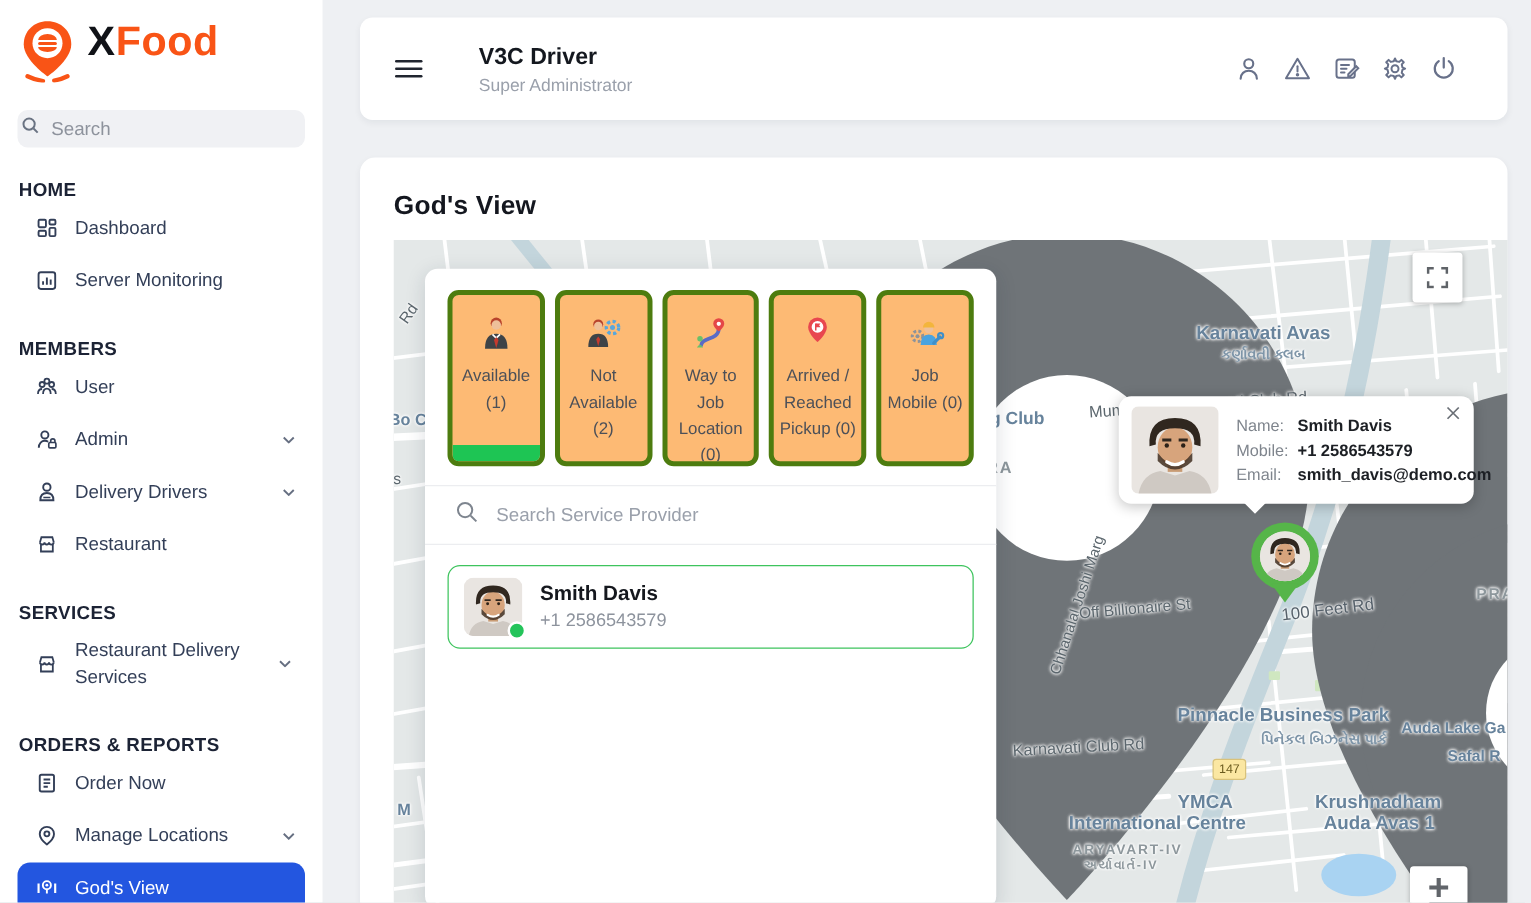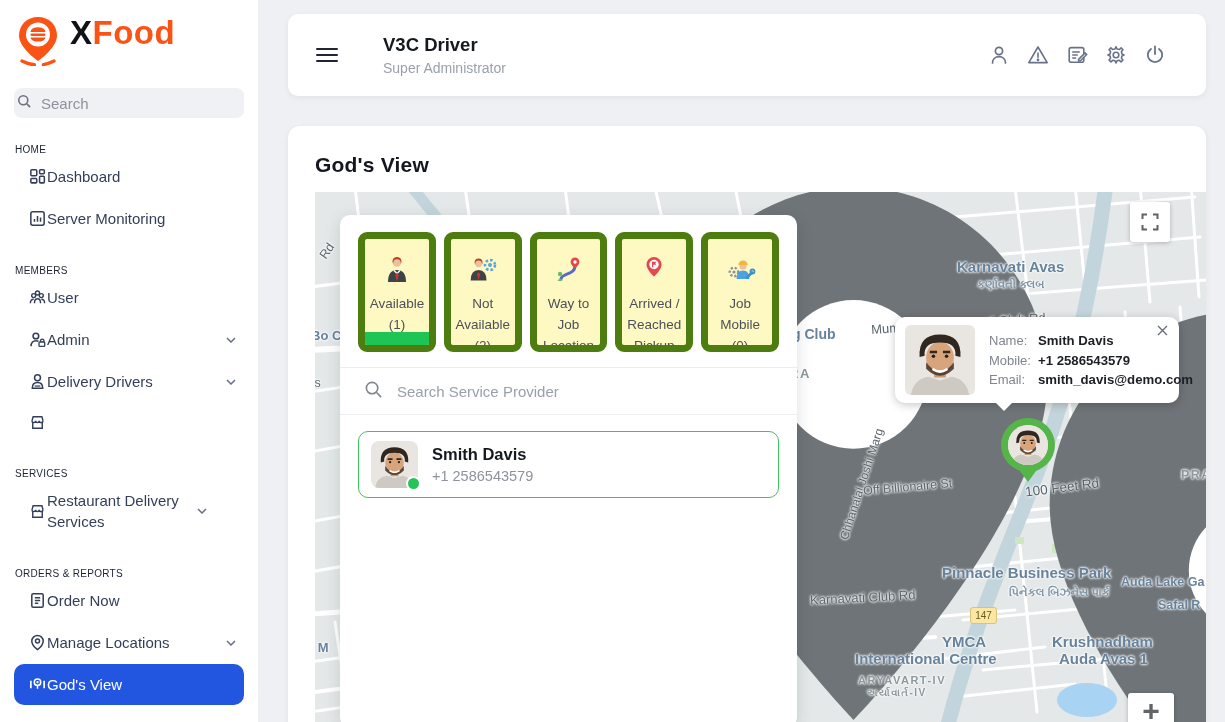--- a/index.html
+++ b/index.html
@@ -7,22 +7,22 @@
   body{font-family:"Liberation Sans",sans-serif;background:#eef0f3;color:#2c3649;position:relative}
 
   
   .sidebar{position:absolute;left:0;top:0;width:258px;height:722px;background:#fff;z-index:40;padding:16px 14px 0}
   .logo-row{display:flex;align-items:flex-start;gap:10px;height:50px;padding-left:2px}
   .logo-text{font-size:33px;font-weight:800;letter-spacing:.5px;line-height:1}
   .logo-x{color:#101217}.logo-rest{color:#f95416}
   .side-search{display:flex;align-items:center;gap:9px;background:#f0f1f4;border-radius:8px;height:30px;padding:0 3px;margin-top:22px}
   .side-search input{border:0;background:transparent;outline:0;font:15px "Liberation Sans",sans-serif;color:#333;width:100%}
   .side-search input::placeholder{color:#8d929c}
-  .side-heading{font-size:10px;font-weight:normal;color:#1c2335;margin:26px 1px 0;letter-spacing:.3px}
-  .side-item{display:flex;align-items:center;padding:10px 8px 10px 14px;margin-top:1px;border-radius:10px;cursor:pointer;color:#333f58;font-size:15px}
+  .side-heading{font-size:15px;font-weight:bold;color:#1c2335;margin:26px 1px 0;letter-spacing:.3px}
+  .side-item{display:flex;align-items:center;gap:13px;padding:10px 8px 10px 14px;margin-top:1px;border-radius:10px;cursor:pointer;color:#333f58;font-size:15px}
   .side-item:first-of-type{margin-top:4px}
   .side-item .lbl{flex:1;line-height:1.4}
   .side-item svg{flex:none}
   .side-item.active{background:#2356e0;color:#fff}
   .chev{flex:none;opacity:.75}
 
   
   .header{position:absolute;left:288px;top:14px;width:918px;height:82px;background:#fff;border-radius:10px;box-shadow:0 2px 6px rgba(25,30,50,.06);display:flex;align-items:center;padding:0 40px 0 28px;z-index:10}
   .burger{width:22px;cursor:pointer}
   .burger span{display:block;height:2.6px;background:#20252f;border-radius:2px;margin:3.6px 0}
@@ -50,21 +50,21 @@
   .ctrl-zoom{position:absolute;left:813px;top:501px;width:46px;height:46px;background:#fff;border-radius:3px;box-shadow:0 1px 4px rgba(0,0,0,.25);display:flex;align-items:flex-start;justify-content:center;cursor:pointer;z-index:6;color:#61656a;font-size:30px;font-weight:bold;line-height:30px}
 
   
   .marker{position:absolute;left:686px;top:226px;width:54px;height:54px;background:#56b549;border-radius:50%;display:flex;align-items:center;justify-content:center;z-index:5;cursor:pointer}
   .marker::after{content:"";position:absolute;top:49px;left:50%;transform:translateX(-50%);border:11px solid transparent;border-top:15px solid #56b549;border-bottom:0}
   .marker .ph{width:40px;height:40px;border-radius:50%;overflow:hidden;background:#e9e6e2}
 
   
   .panel{position:absolute;left:25px;top:23px;width:457px;height:512px;background:#fff;border-radius:10px;box-shadow:0 4px 16px rgba(30,40,60,.15);z-index:10}
   .cards{display:flex;gap:8px;padding:17px 18px 15px}
-  .scard{flex:1;border:7px solid #4d7c0f;border-radius:9px;height:120px;position:relative;text-align:center;padding-top:12px;background:#fef9c3;cursor:pointer;overflow:hidden}
+  .scard{flex:1;border:4px solid #4d7c0f;border-radius:9px;height:141px;position:relative;text-align:center;padding-top:12px;background:#fdba74;cursor:pointer;overflow:hidden}
   .scard .ic{height:36px;display:flex;align-items:center;justify-content:center}
   .scard .lb{font-size:13.5px;color:#4c5058;line-height:1.55;margin-top:7px;padding:0 3px}
   .scard.active::after{content:"";position:absolute;left:0;right:0;bottom:0;height:13px;background:#1ec554}
   .psearch{display:flex;align-items:center;gap:14px;border-top:1px solid #ecedf0;border-bottom:1px solid #ecedf0;height:48px;padding:0 24px}
   .psearch input{border:0;outline:0;background:transparent;font:15px "Liberation Sans",sans-serif;color:#444;width:100%}
   .psearch input::placeholder{color:#9aa0ab}
   .driver-card{margin:16px 18px;border:1.5px solid #3ec45e;border-radius:10px;display:flex;align-items:center;gap:14px;padding:9px 12px;cursor:pointer}
   .avatar{position:relative;width:47px;height:47px;flex:none}
   .avatar svg{border-radius:8px;display:block}
   .dot{position:absolute;right:-3px;bottom:-3px;width:15px;height:15px;border-radius:50%;background:#24c45a;border:2.5px solid #fff}
@@ -183,20 +183,21 @@
     <svg class="chev" width="10" height="6" viewBox="0 0 10 6" fill="none" stroke="currentColor" stroke-width="1.5">
         <path d="M1 1 L5 5 L9 1"></path>
       </svg>
   </div>
   <div class="side-item">
     <svg width="19" height="19" viewBox="0 0 20 20" fill="none" stroke="currentColor" stroke-width="1.5">
         <path d="M4.2 8.2 L5.4 4 h9.2 l1.2 4.2"></path>
         <path d="M4.2 8.2 a1.9 1.9 0 0 0 3.8 0 a1.9 1.9 0 0 0 3.8 0 a1.9 1.9 0 0 0 3.9 0"></path>
         <path d="M5 10 v6 h10 v-6"></path>
       </svg>
+    <span class="lbl">Restaurant</span>
   </div>
 
   <div class="side-heading">SERVICES</div>
 
   <div class="side-item" style="padding-right:4px">
     <svg width="19" height="19" viewBox="0 0 20 20" fill="none" stroke="currentColor" stroke-width="1.5">
         <path d="M4.2 8.2 L5.4 4 h9.2 l1.2 4.2"></path>
         <path d="M4.2 8.2 a1.9 1.9 0 0 0 3.8 0 a1.9 1.9 0 0 0 3.8 0 a1.9 1.9 0 0 0 3.9 0"></path>
         <path d="M5 10 v6 h10 v-6"></path>
       </svg>

